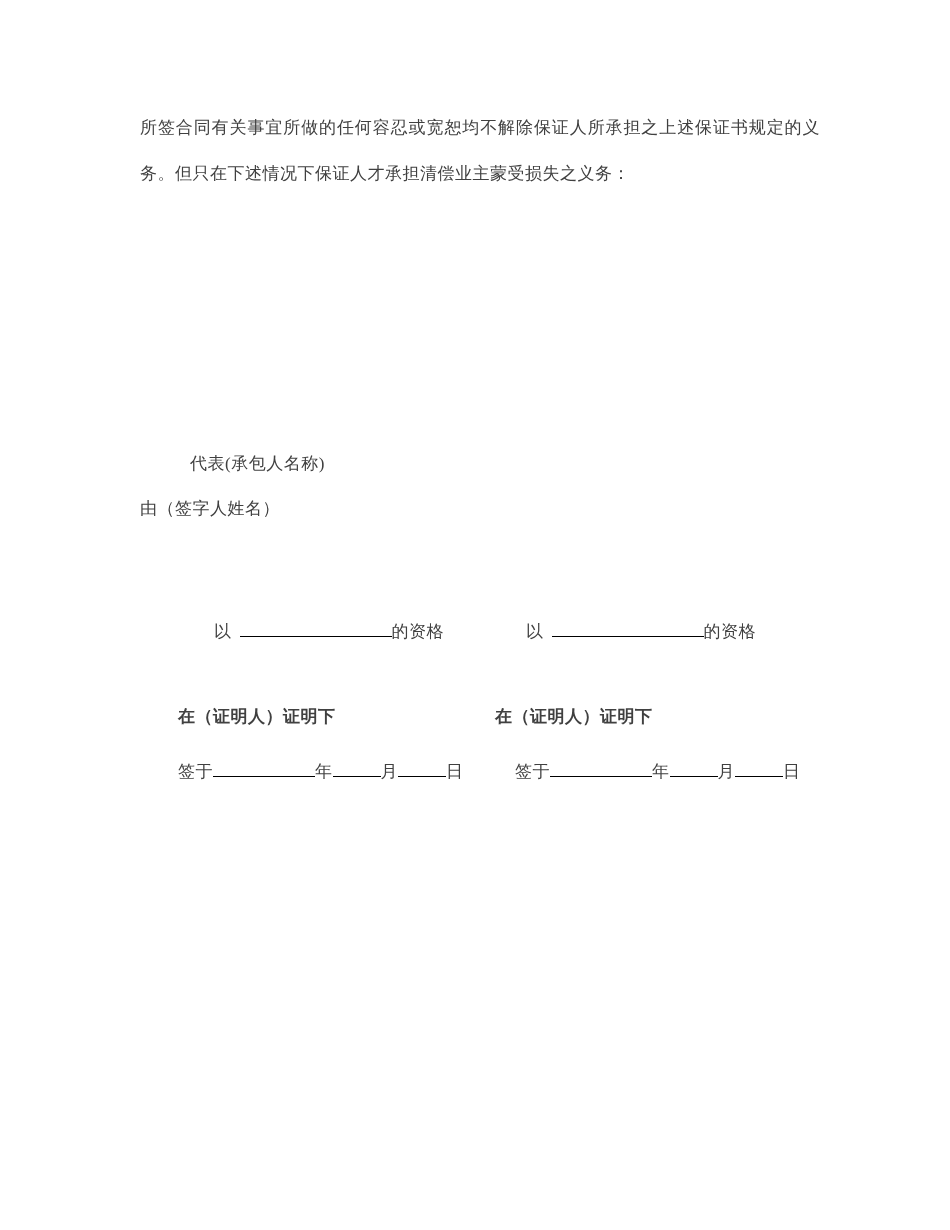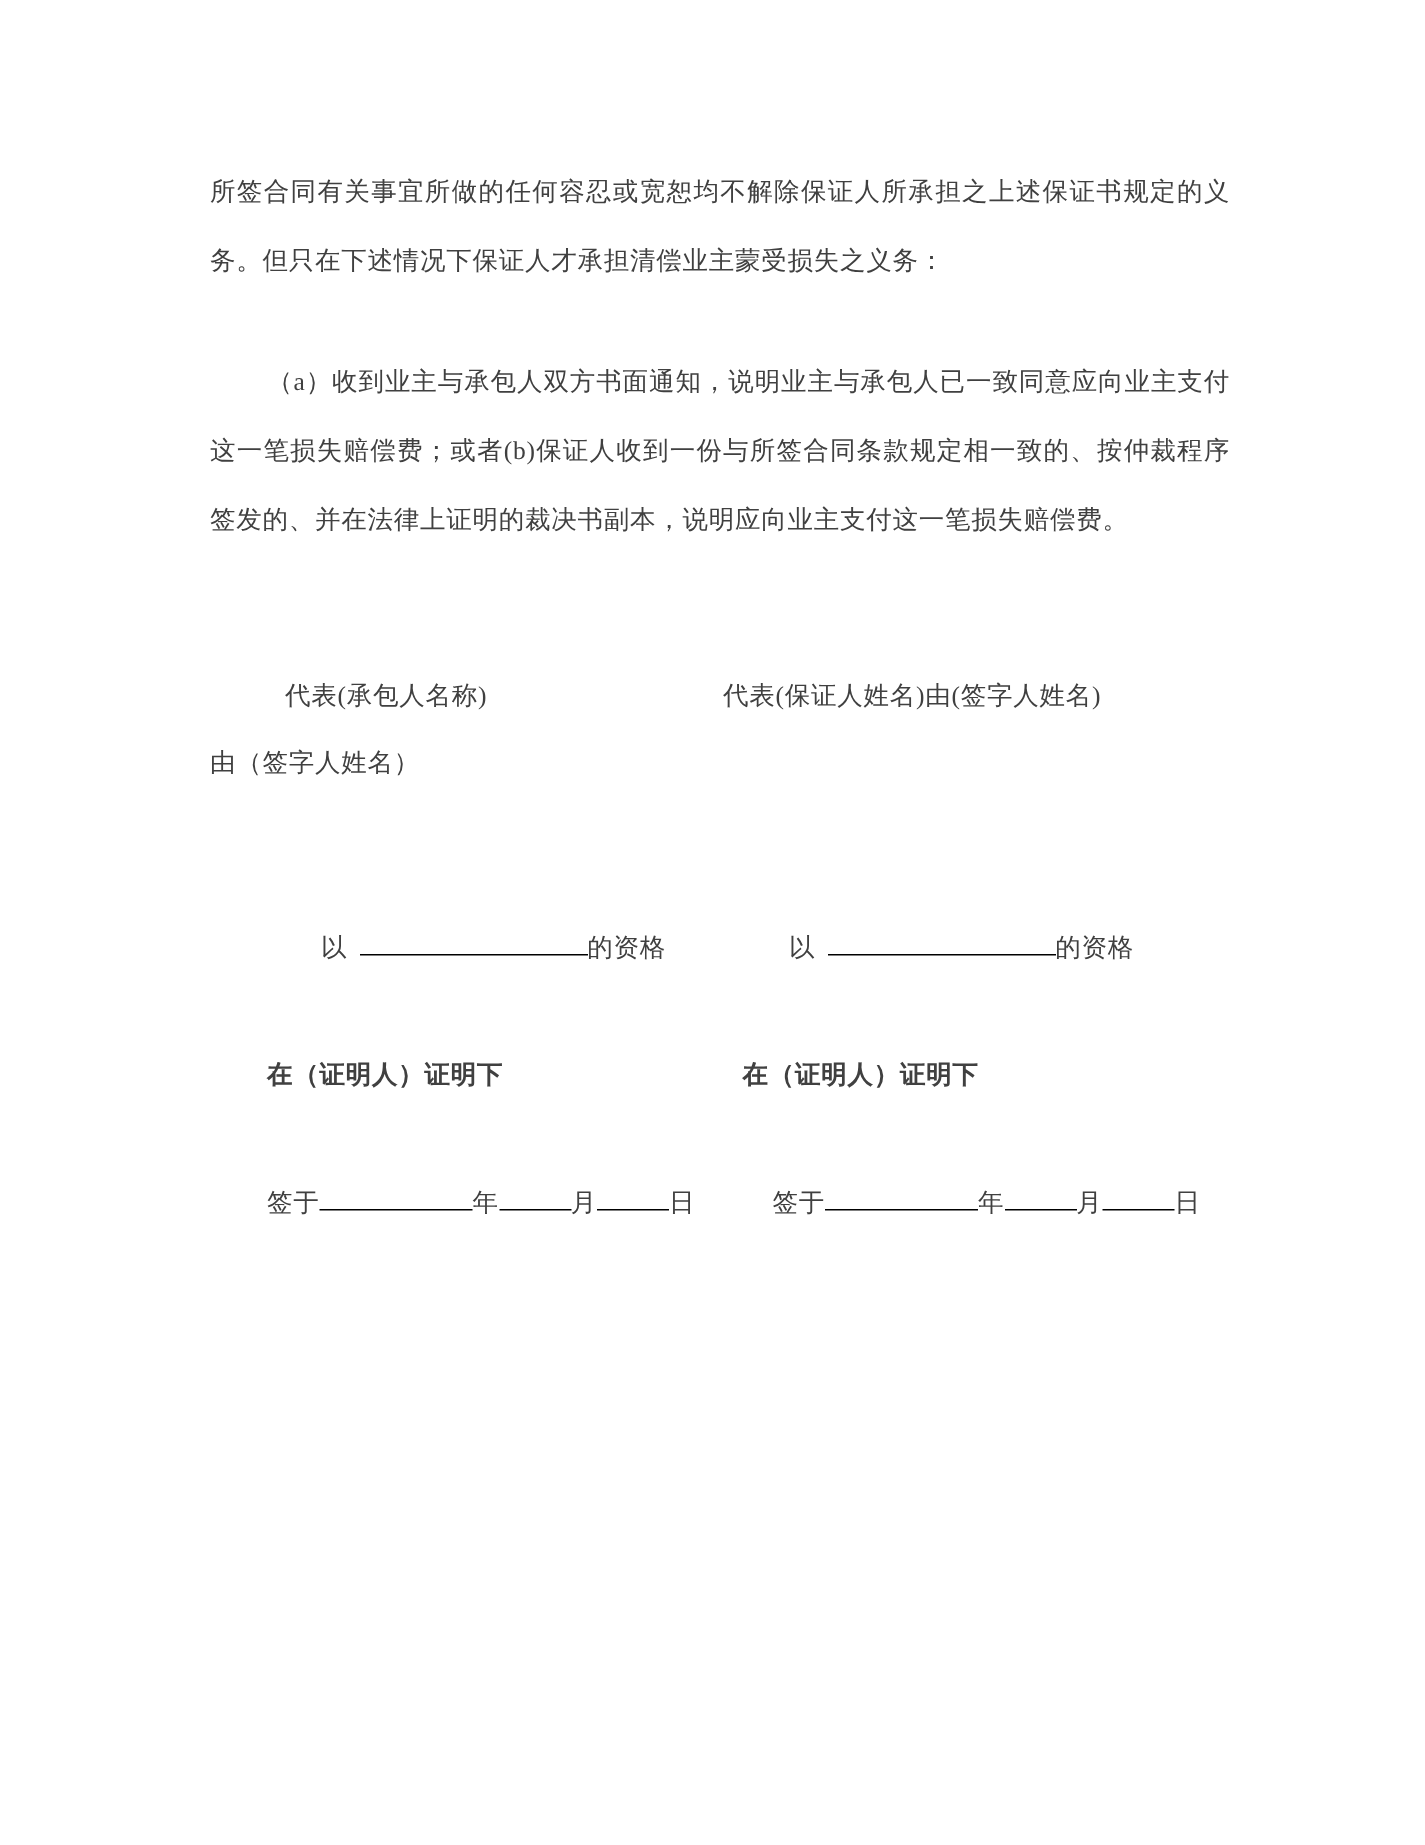--- a/index.html
+++ b/index.html
@@ -42,46 +42,44 @@
   .blank.w-short { width:48px; }
   .gap-sm { display:inline-block; width:8px; }
 </style>
 </head>
 <body>
 
 <div class="page">
 
   <div class="para" style="top:105px;">所签合同有关事宜所做的任何容忍或宽恕均不解除保证人所承担之上述保证书规定的义务。但只在下述情况下保证人才承担清偿业主蒙受损失之义务：</div>
 
-  <div class="para indent" style="top:232px;">（a）收到业主与承包人双方书面通知，说明业主与承包人已一致同意应向业主支付这一笔损失赔偿费；或者(b)保证人收到一份与所签合同条款规定相一致的、按仲裁程序签发的、并在法律上证明的裁决书副本，说明应向业主支付这一笔损失赔偿费。</div>
 
   <div class="row" style="top:452px;margin-left:12px;">
     <span class="cell" style="left:178px;">代表(承包人名称)</span>
-    <span class="cell" style="left:470px;">代表(保证人姓名)由(签字人姓名)</span>
   </div>
 
   <div class="row" style="top:497px;">
     <span class="cell" style="left:140px;">由（签字人姓名）</span>
   </div>
 
   <div class="row" style="top:620px;margin-left:36px;">
     <span class="cell" style="left:178px;">
       <span>以</span><span class="gap-sm"></span><span class="blank w-long"></span><span>的资格</span>
     </span>
     <span class="cell" style="left:490px;">
       <span>以</span><span class="gap-sm"></span><span class="blank w-long"></span><span>的资格</span>
     </span>
   </div>
 
   <div class="row" style="top:705px;font-weight:bold;">
     <span class="cell" style="left:178px;">在（证明人）证明下</span>
     <span class="cell" style="left:495px;">在（证明人）证明下</span>
   </div>
 
-  <div class="row" style="top:790px;">
+  <div class="row" style="top:760px;">
     <span class="cell" style="left:178px;">
       <span>签于</span><span class="blank w-sign"></span><span>年</span><span class="blank w-short"></span><span>月</span><span class="blank w-short"></span><span>日</span>
     </span>
     <span class="cell" style="left:515px;">
       <span>签于</span><span class="blank w-sign"></span><span>年</span><span class="blank w-short"></span><span>月</span><span class="blank w-short"></span><span>日</span>
     </span>
   </div>
 
 </div>
 

